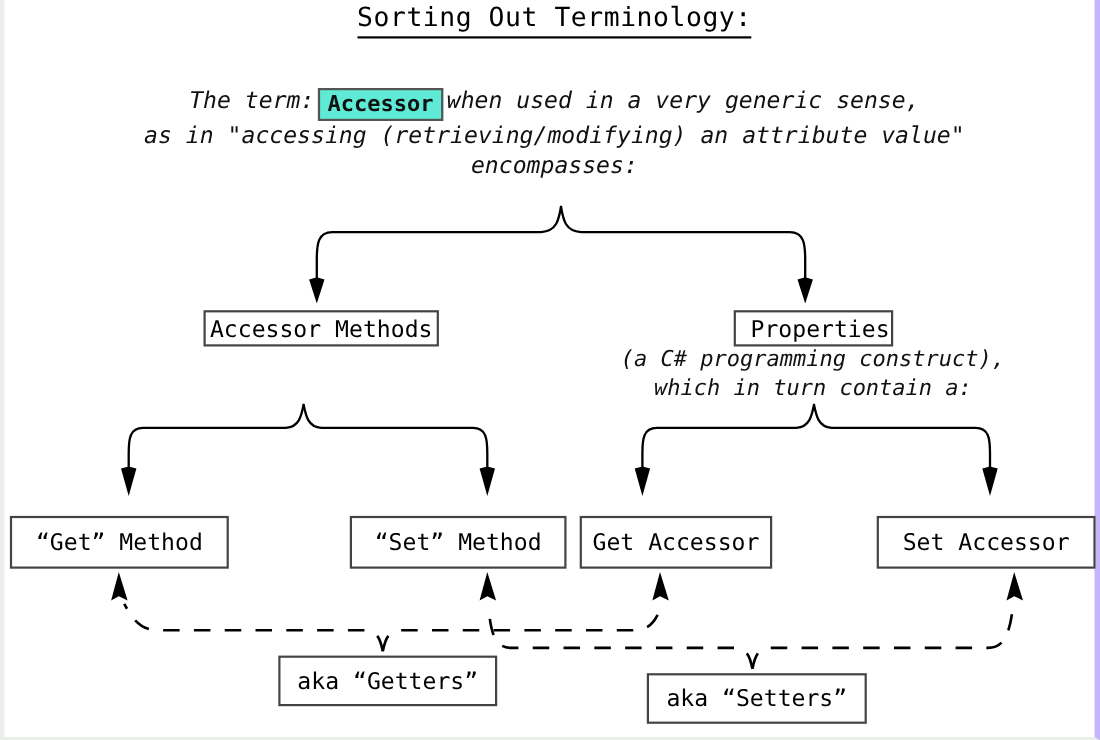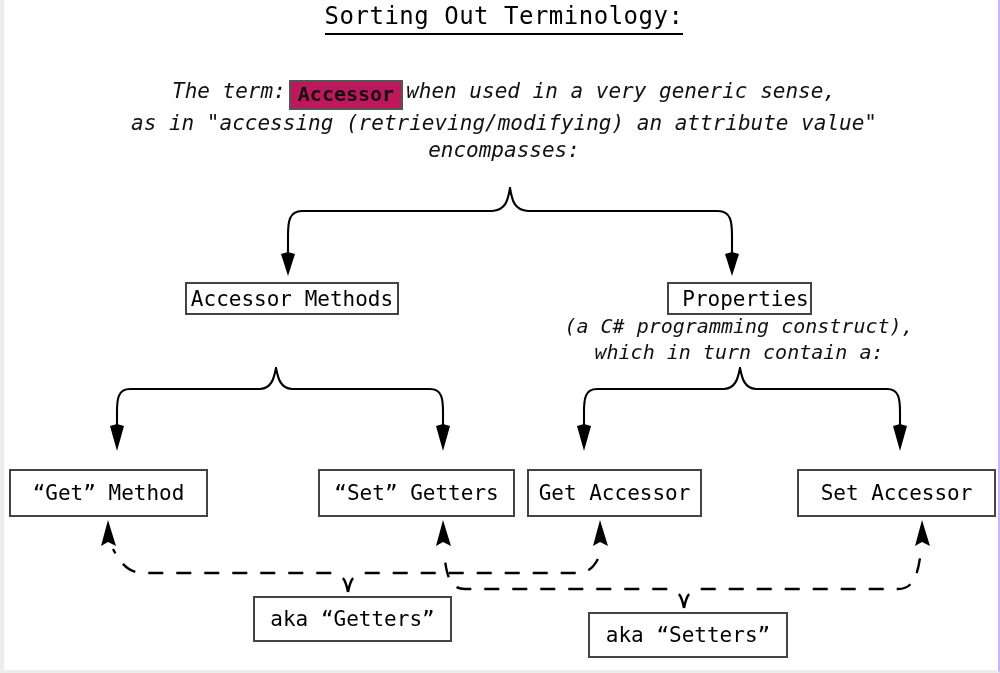--- a/index.html
+++ b/index.html
@@ -13,21 +13,21 @@
     overflow: hidden;
     font-family: "DejaVu Sans Mono", monospace;
   }
   #canvas {
     position: relative;
     width: 1000px;
     height: 673px;
     background: #ffffff;
     box-sizing: border-box;
     border-left: 4px solid #eceeec;
-    border-right: 2px solid #c4b5fd;
+    border-right: 5px solid #c4b5fd;
     border-bottom: 3px solid #eceeec;
   }
   #svg-layer {
     position: absolute;
     left: -4px;
     top: 0;
     width: 1000px;
     height: 673px;
     pointer-events: none;
   }
@@ -63,21 +63,21 @@
   .inline-box {
     display: inline-block;
     font-style: normal;
     font-weight: bold;
     font-size: 20px;
     border: 2px solid #555;
     padding: 0px 7px 2px 7px;
     margin: 0 3px;
     line-height: 24px;
     vertical-align: -3px;
-    background: #be185d;
+    background: #5eead4;
   }
 
   
   .node-box {
     border: 2px solid #444;
     background: #fff;
     font-family: "DejaVu Sans Mono", monospace;
     font-size: 21px;
     color: #000;
     display: flex;
@@ -214,21 +214,21 @@
   </div>
   <div class="abs caption" id="cap-properties">
     <div>(a C# programming construct),</div>
     <div>which in turn contain a:</div>
   </div>
 
   <div class="abs node-box" id="box-get-method">
     <span>“Get” Method</span>
   </div>
   <div class="abs node-box" id="box-set-method">
-    <span>“Set” Getters</span>
+    <span>“Set” Method</span>
   </div>
   <div class="abs node-box" id="box-get-accessor">
     <span>Get Accessor</span>
   </div>
   <div class="abs node-box" id="box-set-accessor">
     <span>Set Accessor</span>
   </div>
 
   <div class="abs node-box" id="box-setters">
     <span>aka “Setters”</span>

